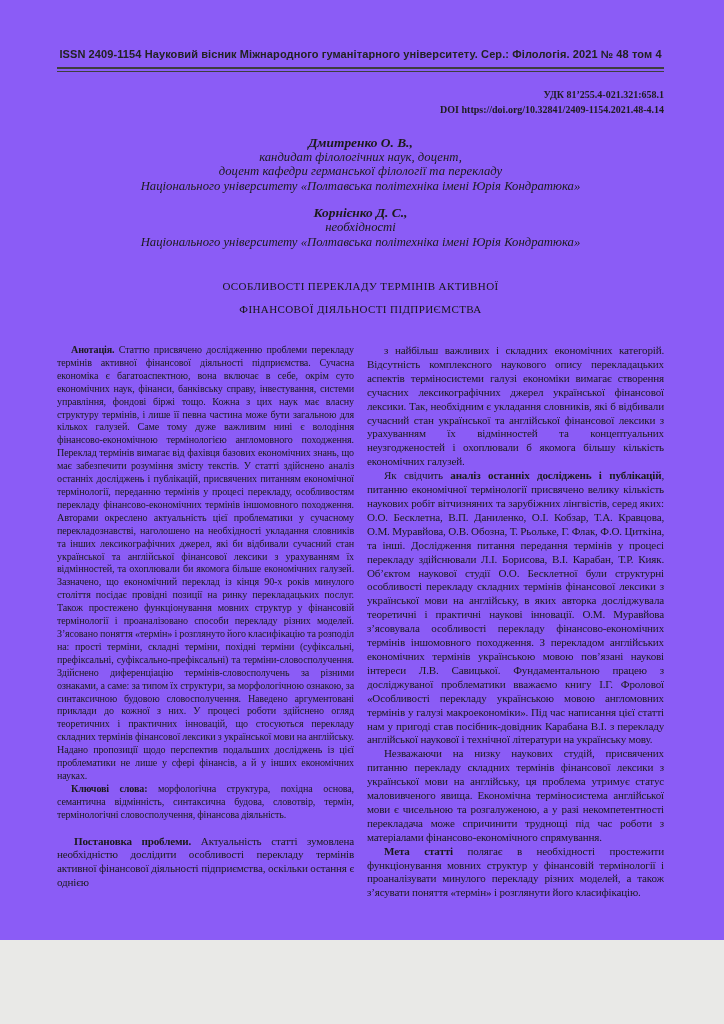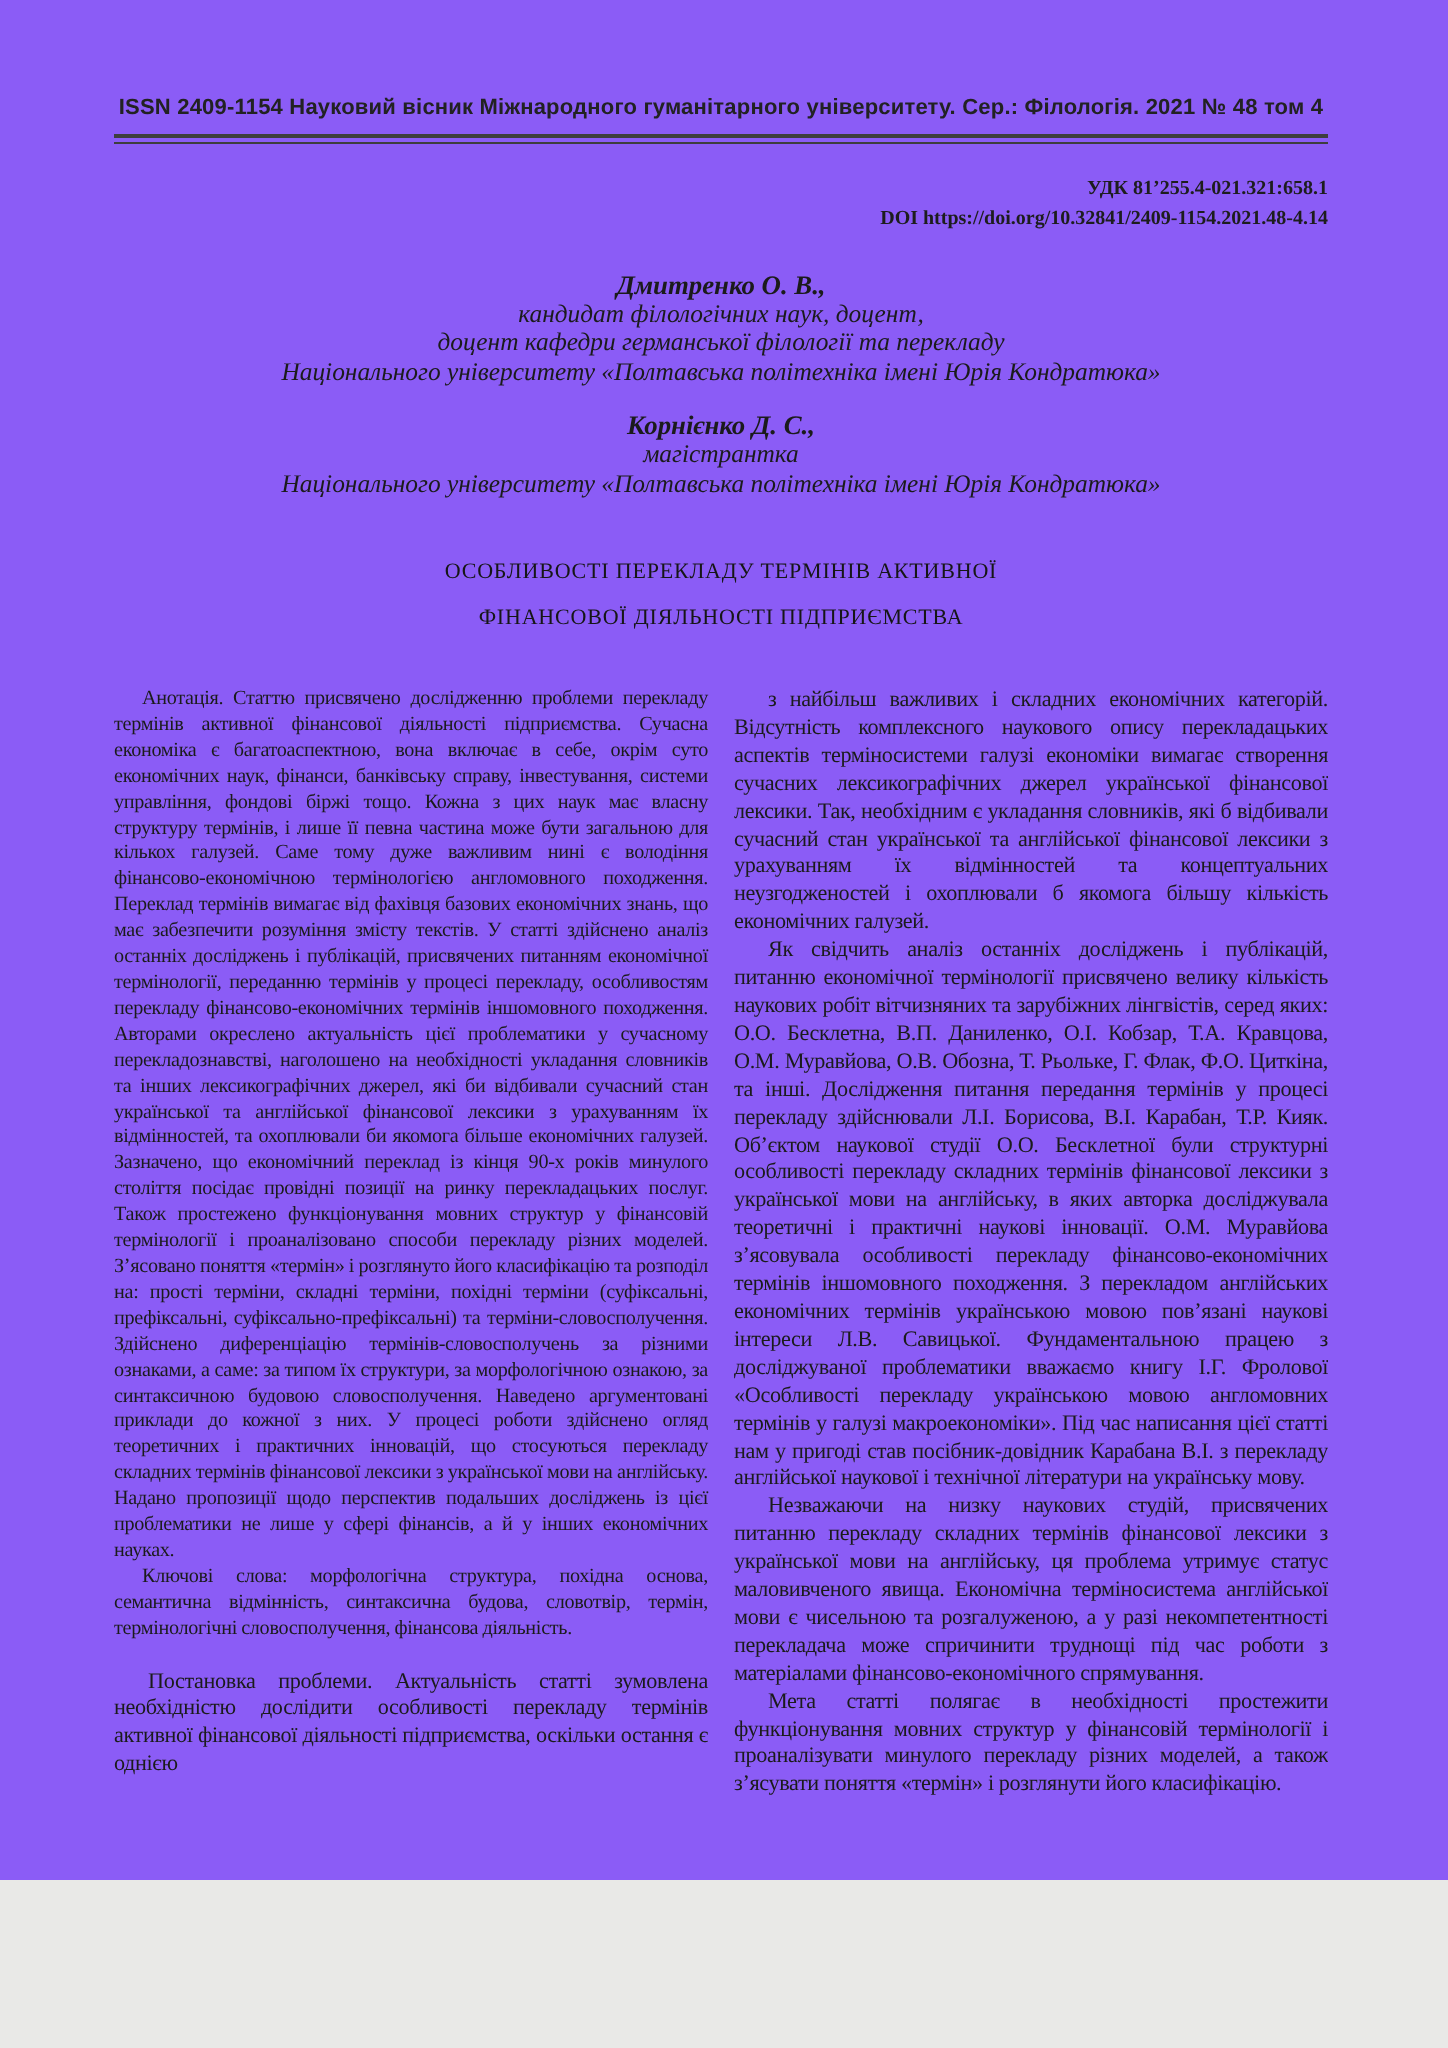--- a/index.html
+++ b/index.html
@@ -87,21 +87,21 @@
     word-spacing:-0.3px;
   }
   .small-text p{ text-indent:14px; }
   .bodytext{
     font-size:11.1px;
     line-height:13.9px;
     letter-spacing:-0.18px;
   }
   .bodytext p, p.bodytext{ text-indent:17px; }
   p.problem-par{ margin-top:13px !important; }
-  b{ font-weight:normal; }
+  b{ font-weight:bold; }
   
   .footer{
     position:absolute;
     left:69px; right:60px; top:952px;
     display:flex;
     align-items:center;
   }
   .page-number{
     font-family:"Liberation Sans", sans-serif;
     font-size:12.5px;
@@ -132,21 +132,21 @@
 
     <div class="authors-block">
       <div class="author">
         <div class="author-name">Дмитренко О. В.,</div>
         <div class="author-line">кандидат філологічних наук, доцент,</div>
         <div class="author-line">доцент кафедри германської філології та перекладу</div>
         <div class="author-line">Національного університету «Полтавська політехніка імені Юрія Кондратюка»</div>
       </div>
       <div class="author">
         <div class="author-name">Корнієнко Д. С.,</div>
-        <div class="author-line">магістрантка</div>
+        <div class="author-line">необхідності</div>
         <div class="author-line">Національного університету «Полтавська політехніка імені Юрія Кондратюка»</div>
       </div>
     </div>
 
     <div class="article-title">
       <div>ОСОБЛИВОСТІ ПЕРЕКЛАДУ ТЕРМІНІВ АКТИВНОЇ</div>
       <div>ФІНАНСОВОЇ ДІЯЛЬНОСТІ ПІДПРИЄМСТВА</div>
     </div>
 
     <div class="columns">

